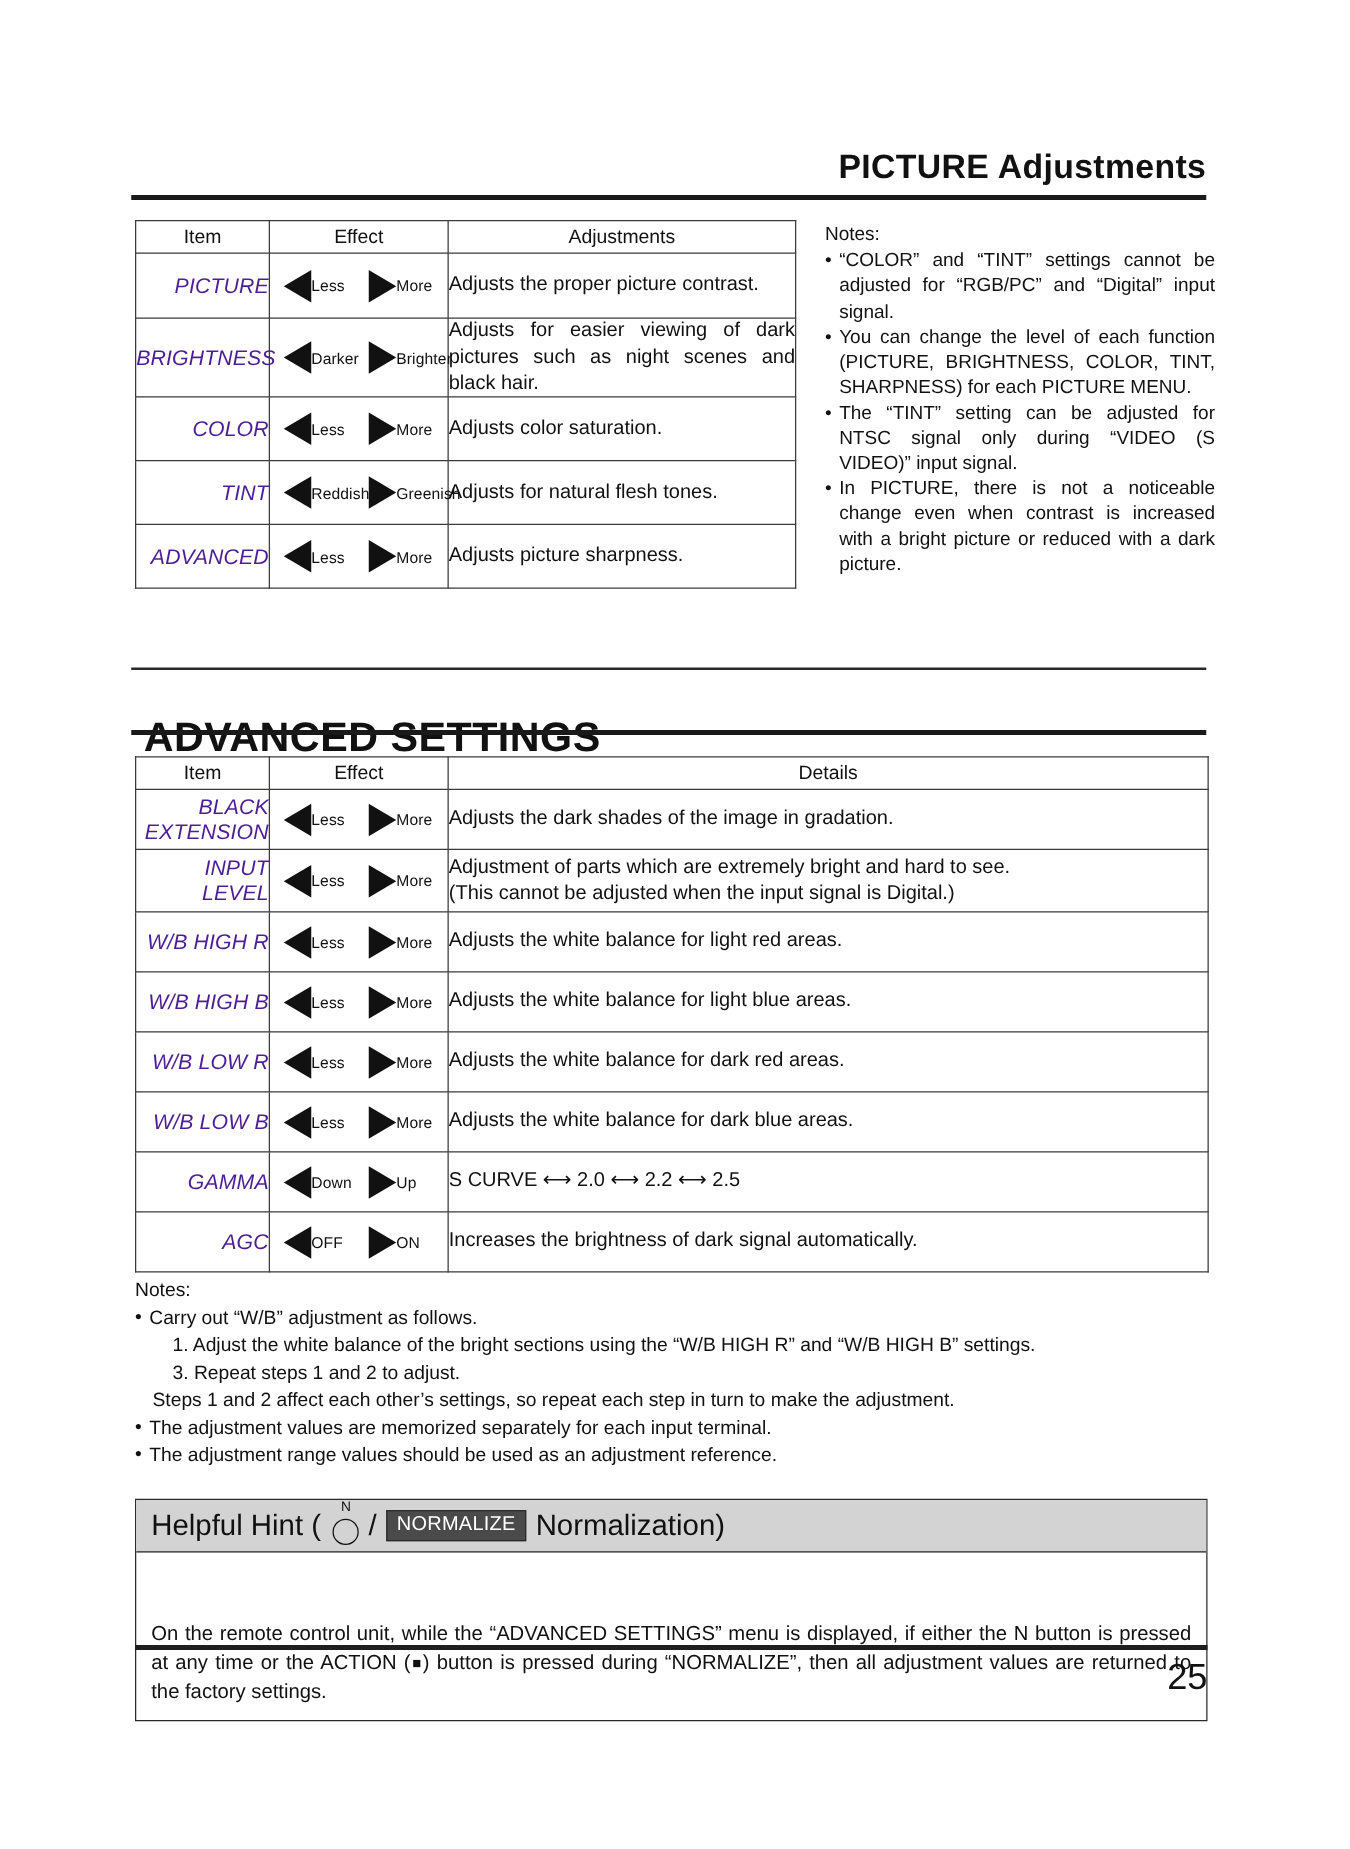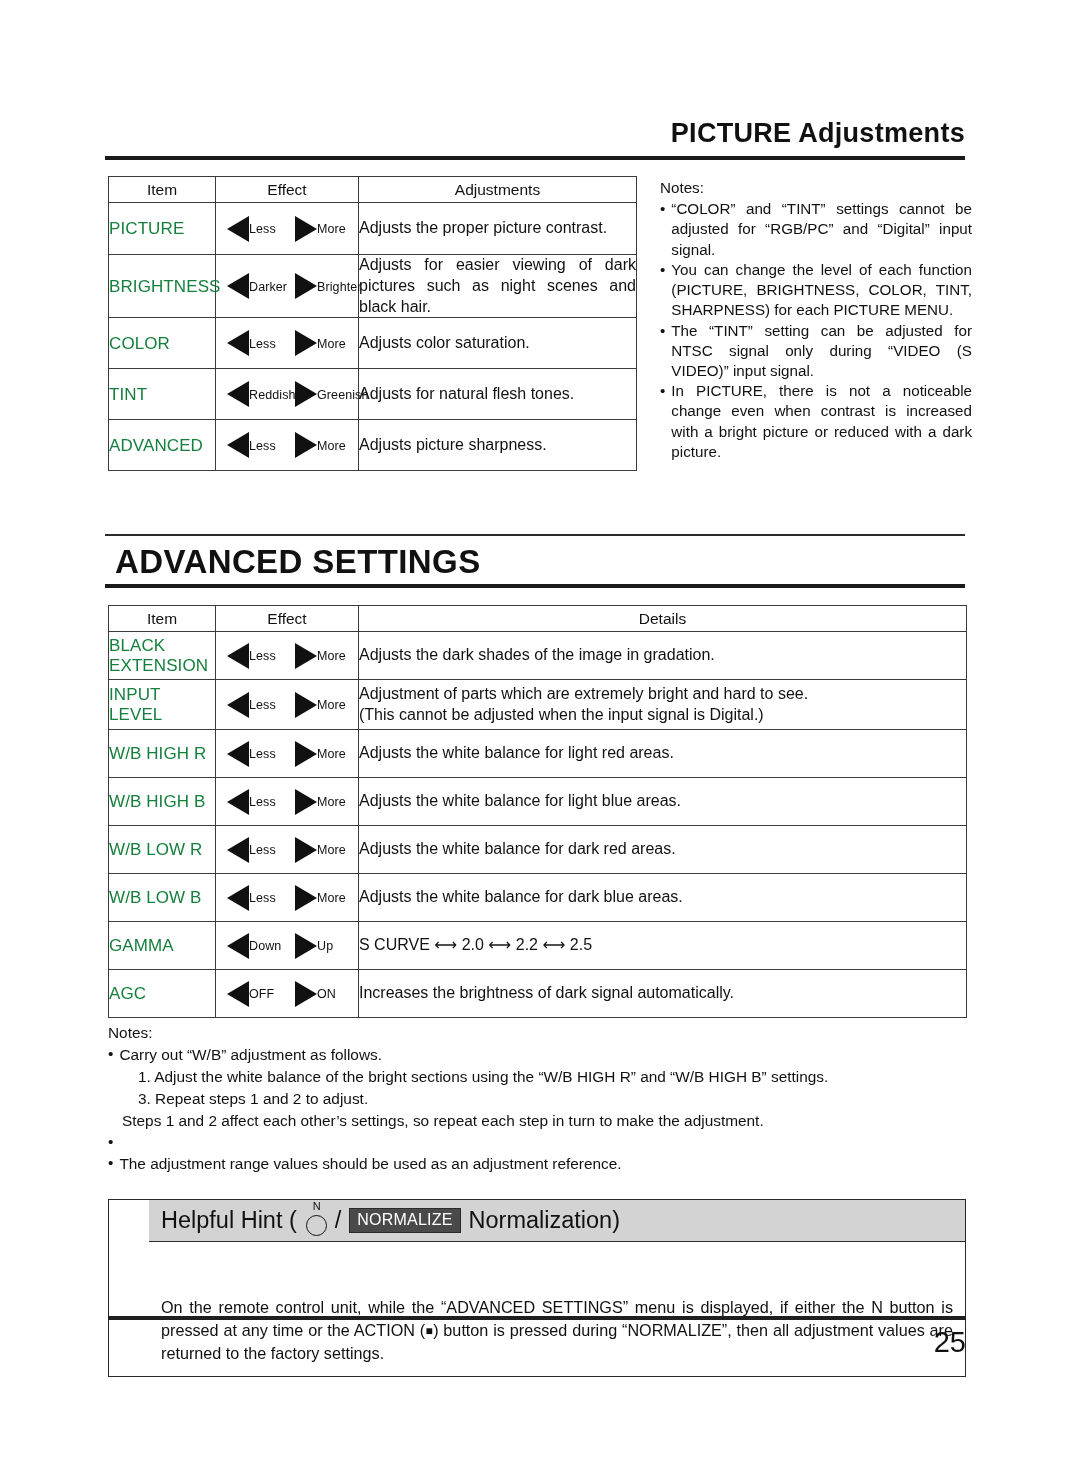--- a/index.html
+++ b/index.html
@@ -61,26 +61,27 @@
     vertical-align: middle;
     font-weight: normal;
   }
   .hdr-cell {
     text-align: center;
     font-size: 15.5px;
     height: 26px;
     color: #111;
   }
   .item-cell {
-    text-align: left;
+    text-align: right;
     font-size: 17px;
     letter-spacing: 0.1px;
     line-height: 1.14;
-    color: #15803d;
+    color: #4c1d95;
     padding: 2px 1px;
+    font-style: italic;
   }
   .eff-cell { padding: 3px 0 2px; }
   .desc-cell {
     font-size: 16px;
     line-height: 1.30;
     padding: 5px 9px 5px 10px;
     color: #111;
   }
   .desc-cell.justify { text-align: justify; text-align-last: left; }
 
@@ -158,21 +159,20 @@
   .notes-lower .nrow { display: flex; gap: 6px; }
   .notes-lower .indent1 { padding-left: 30px; }
   .notes-lower .indent2 { padding-left: 14px; }
 
   
   .hint-box {
     position: absolute;
     left: 108px; top: 1199px;
     width: 858px;
     border: 1.6px solid #2a2a2a;
-    padding-left: 40px;
   }
   .hint-head {
     background: #d3d3d3;
     border-bottom: 1.6px solid #2a2a2a;
     height: 42px;
     display: flex;
     align-items: center;
     padding-left: 12px;
     font-size: 23.5px;
     color: #111;
@@ -357,21 +357,21 @@
       <span class="bullet-dot">•</span>
       <span class="bullet-txt">The “TINT” setting can be adjusted for NTSC signal only during “VIDEO (S VIDEO)” input signal.</span>
     </div>
     <div class="bullet-row">
       <span class="bullet-dot">•</span>
       <span class="bullet-txt">In PICTURE, there is not a noticeable change even when contrast is increased with a bright picture or reduced with a dark picture.</span>
     </div>
   </div>
 
   <div class="rule-thin" style="top:534px;"></div>
-  <div class="sec2-title" style="top:543px;">ADVANCED SETTINGS</div>
+  <div class="sec2-title" style="top:571px;">ADVANCED SETTINGS</div>
   <div class="rule-thick" style="top:584px;"></div>
 
   <table class="doc" id="table2" style="left:108px; top:605px; width:858px;">
     <colgroup>
         <col style="width:107px">
         <col style="width:143px">
         <col style="width:608px">
       </colgroup>
     <thead>
       <tr>
@@ -533,20 +533,21 @@
     <div>Notes:</div>
     <div class="nrow">
       <span class="bullet-dot">•</span>
       <span>Carry out “W/B” adjustment as follows.</span>
     </div>
     <div class="indent1">1. Adjust the white balance of the bright sections using the “W/B HIGH R” and “W/B HIGH B” settings.</div>
     <div class="indent1">3. Repeat steps 1 and 2 to adjust.</div>
     <div class="indent2">Steps 1 and 2 affect each other’s settings, so repeat each step in turn to make the adjustment.</div>
     <div class="nrow">
       <span class="bullet-dot">•</span>
+      <span>The adjustment values are memorized separately for each input terminal.</span>
     </div>
     <div class="nrow">
       <span class="bullet-dot">•</span>
       <span>The adjustment range values should be used as an adjustment reference.</span>
     </div>
   </div>
 
   <div class="hint-box">
     <div class="hint-head">
       <span>Helpful Hint (</span>

